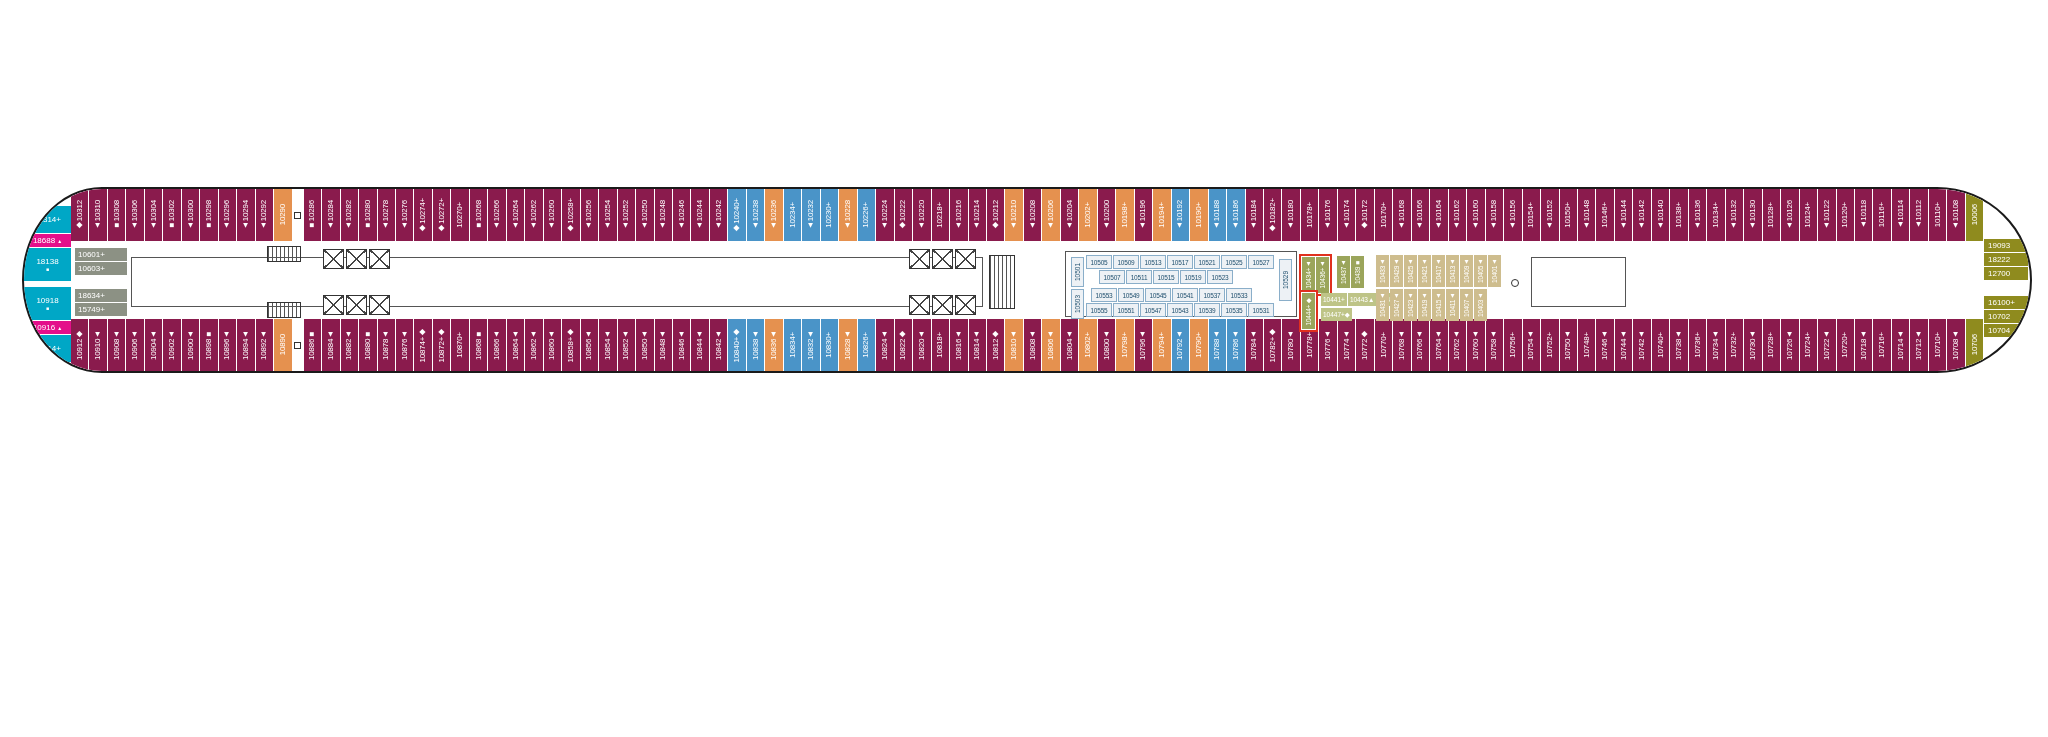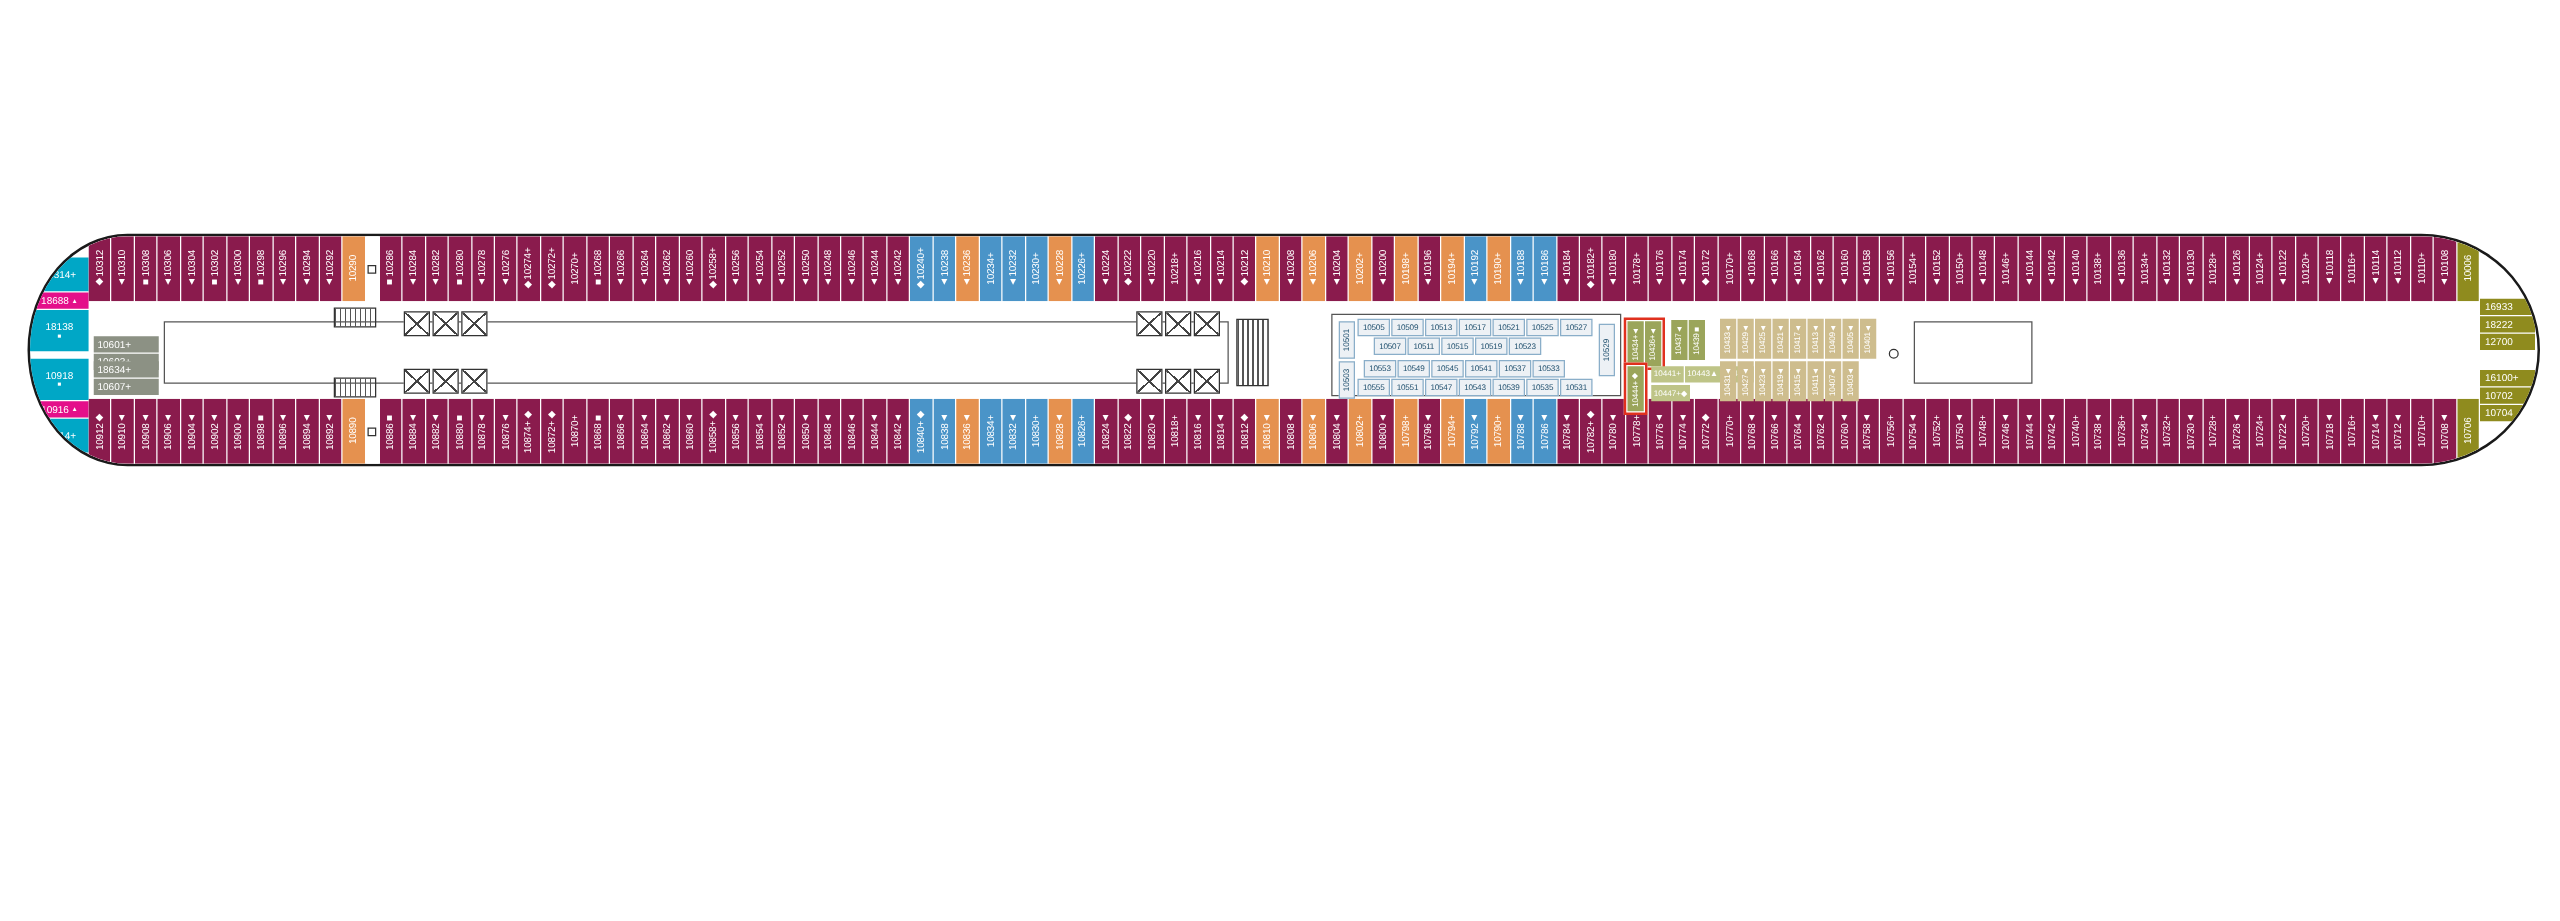--- a/index.html
+++ b/index.html
@@ -406,27 +406,27 @@
           <span>▲10108</span>
         </div>
         <div class="vcab" style="background: rgb(143, 139, 30);">
           <span>10006</span>
         </div>
       </div>
 
     <div class="middle">
       <div class="wall" style="left:60px;top:16px;width:852px;height:50px;"></div>
 
-      <div class="graycol" id="gray-top" style="left:4px;top:28px;align-items:center;">
+      <div class="graycol" id="gray-top" style="left:4px;top:7px;align-items:center;">
           <div class="graycell">10601+</div>
           <div class="graycell">10603+</div>
         </div>
       <div class="graycol" id="gray-bottom" style="left:4px;top:48px;">
           <div class="graycell">18634+</div>
-          <div class="graycell">10607+</div>
+          <div class="graycell">15749+</div>
         </div>
 
       <div class="stairs" style="left:196px;top:5px;width:34px;height:16px;"></div>
       <div class="stairs" style="left:196px;top:61px;width:34px;height:16px;"></div>
 
       <div class="liftrow" style="left:252px;top:8px;">
         <div class="lift"></div>
         <div class="lift"></div>
         <div class="lift"></div>
       </div>
@@ -898,21 +898,21 @@
           <span>10708▲</span>
         </div>
         <div class="vcab" style="background: rgb(143, 139, 30);">
           <span>10706</span>
         </div>
       </div>
   </div>
 
   <div class="sterncol">
     <div class="stern-stack" id="stern-top">
-        <div class="stern-cell">16933</div>
+        <div class="stern-cell">19093</div>
         <div class="stern-cell">18222</div>
         <div class="stern-cell">12700</div>
       </div>
     <div class="stern-spacer"></div>
     <div class="stern-stack" id="stern-bottom">
         <div class="stern-cell">16100+</div>
         <div class="stern-cell">10702</div>
         <div class="stern-cell">10704</div>
       </div>
   </div>

